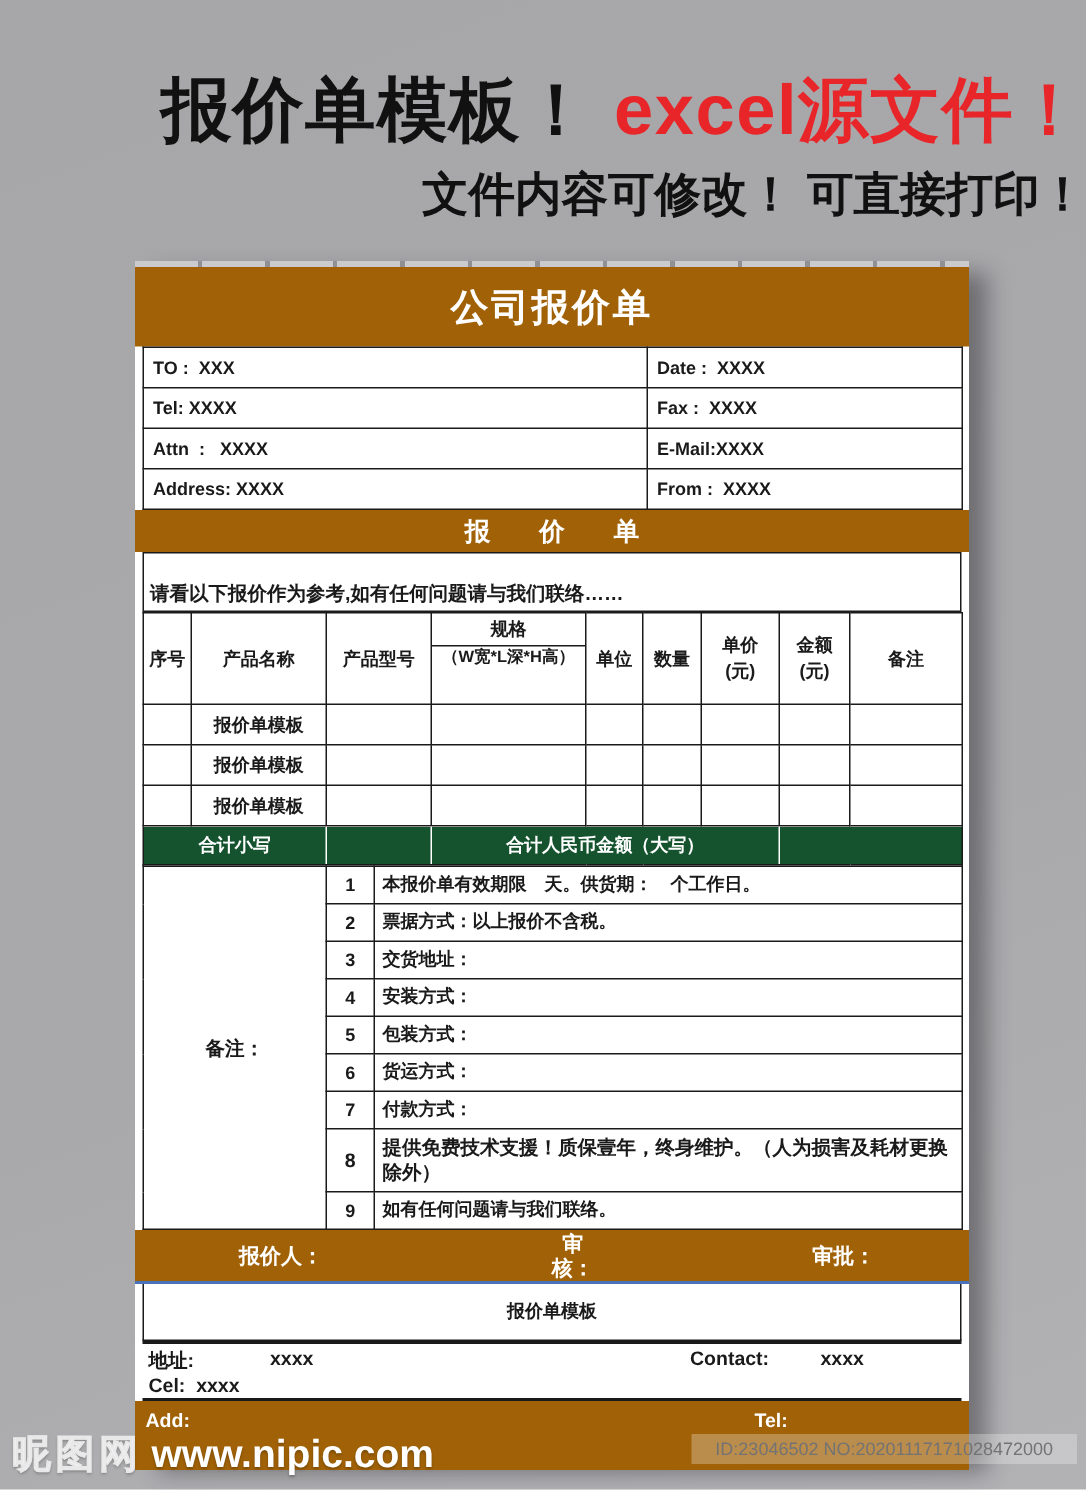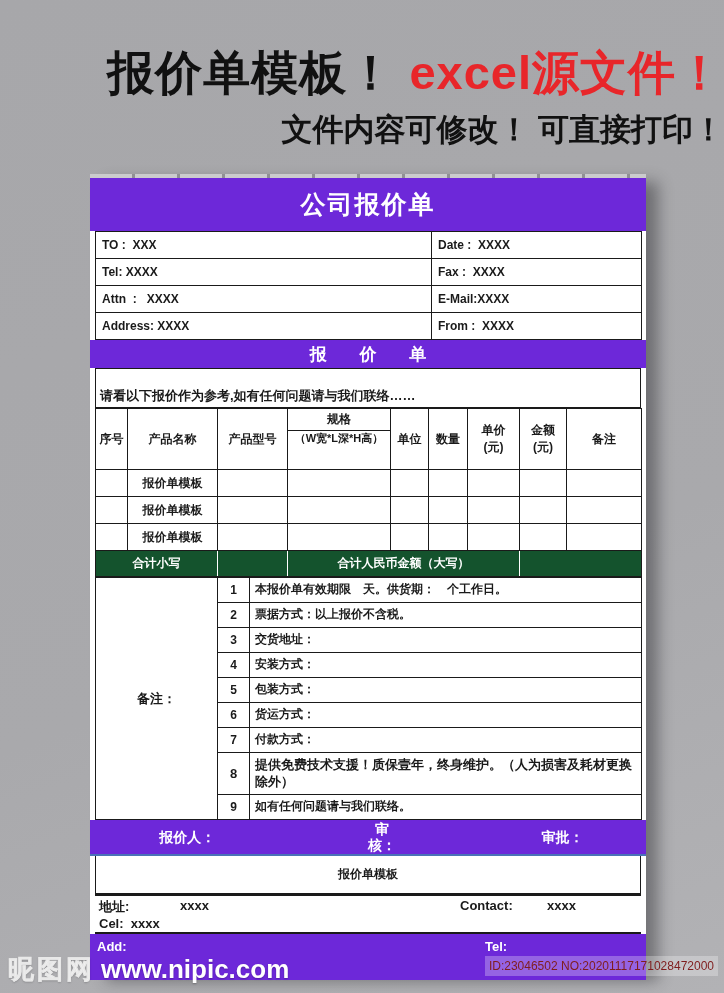--- a/index.html
+++ b/index.html
@@ -23,21 +23,21 @@
   .page {
     position:absolute; left:90px; top:174px; width:556px; height:803px;
     background:#fff;
     box-shadow:14px 6px 14px -2px rgba(40,40,45,.45);
     font-weight:bold; color:#1a1a1a;
   }
   .ticks {
     height:4px; background:#cbcbcd;
     background-image:repeating-linear-gradient(90deg,#cbcbcd 0 42px,#909094 42px 45px);
   }
-  .gbar { background:#6d28d9; color:#fff; }
+  .gbar { background:#a16207; color:#fff; }
   .doc-title { height:53px; display:flex; align-items:center; justify-content:center;
     font-size:25px; letter-spacing:2px; }
 
   table { border-collapse:collapse; table-layout:fixed; margin:0 5px; width:546px; }
   td { border:1.5px solid #1a1a1a; font-size:12px; font-weight:bold; overflow:hidden; }
 
   .info-table td { height:27px; padding-left:6px; }
 
   .band { height:28px; display:flex; align-items:center; justify-content:center;
     font-size:17px; letter-spacing:14px; text-indent:14px; }
@@ -71,30 +71,30 @@
   .contact-box { margin:0 5px; width:546px; height:40px; border-top:2px solid #1a1a1a;
     border-bottom:2px solid #1a1a1a; font-size:13px; position:relative; }
   .c-addr-label { position:absolute; left:4px; top:2px; }
   .c-addr-val { position:absolute; left:85px; top:2px; }
   .c-contact-label { position:absolute; left:365px; top:2px; }
   .c-contact-val { position:absolute; left:452px; top:2px; }
   .c-cel { position:absolute; left:4px; top:20px; }
 
   .green-footer { height:46px; font-size:13px; position:relative; }
   .gf-add { position:absolute; left:7px; top:5px; }
-  .gf-tel { position:absolute; left:395px; top:5px; }
+  .gf-tel { position:absolute; left:413px; top:5px; }
 
   
   .watermark { position:absolute; left:8px; top:952px; display:flex; align-items:center;
     color:#fff; z-index:5; text-shadow:0 1px 2px rgba(0,0,0,.25); }
   .wm-logo { font-size:26px; font-weight:bold; letter-spacing:3px;
     -webkit-text-stroke:.6px #e8e8e8; color:rgba(255,255,255,.92); }
   .wm-site { font-size:26px; font-weight:bold; margin-left:6px; }
   .id-box { position:absolute; right:6px; top:956px; background:rgba(255,255,255,.28);
-    color:#7f1d1d; font-size:12px; padding:3px 4px; z-index:5; }
+    color:#737373; font-size:12px; padding:3px 16px; z-index:5; }
 </style>
 </head>
 <body>
 
 <div class="banner">
   <div class="banner-line1">
     <span>报价单模板！</span>
     <span class="red">excel源文件！</span>
   </div>
   <div class="banner-line2">文件内容可修改！ 可直接打印！</div>

